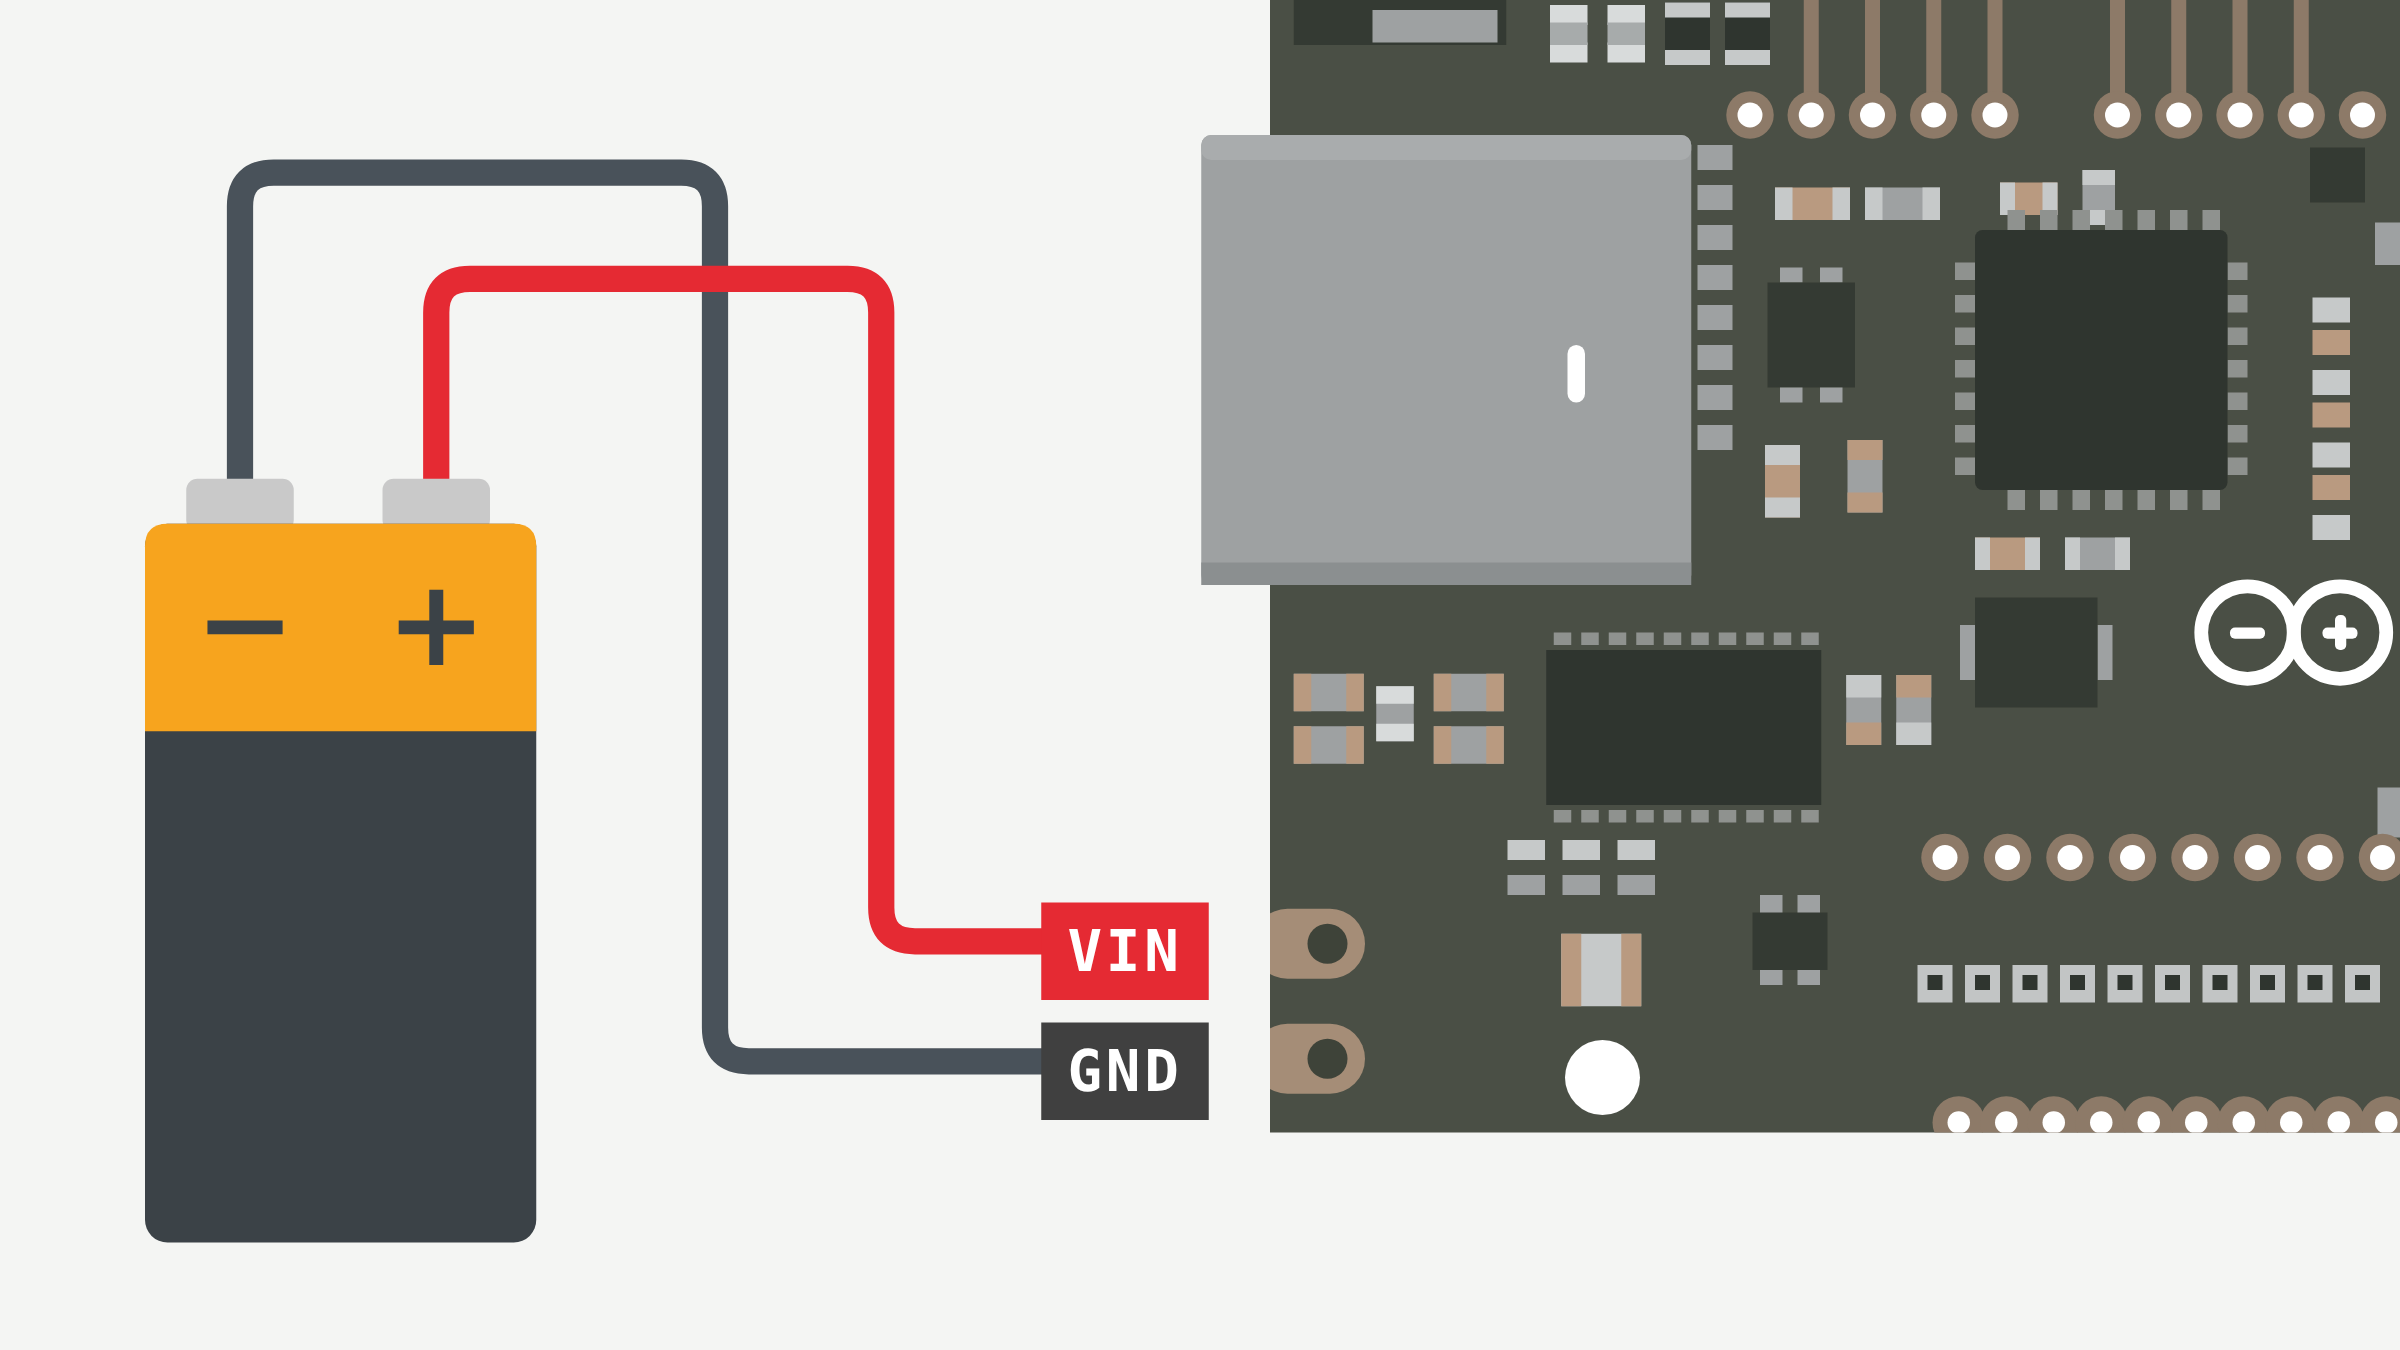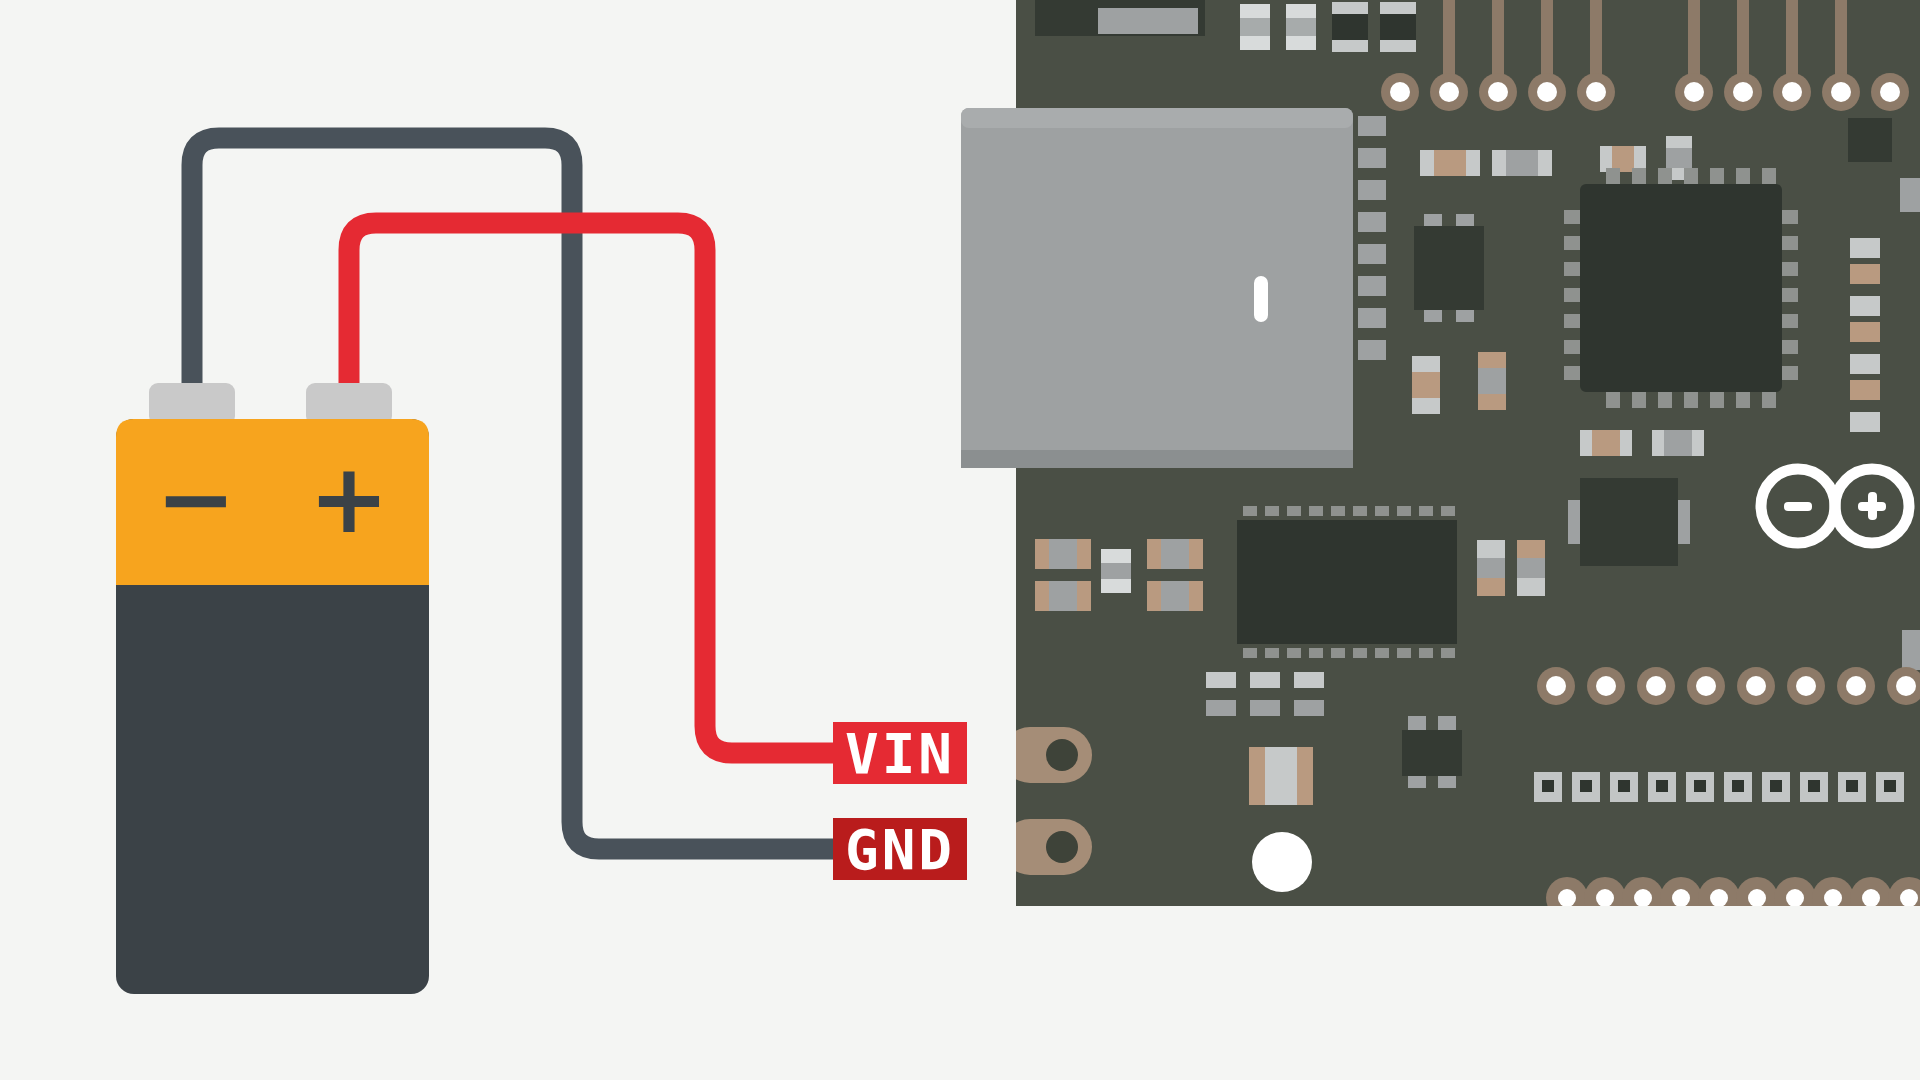--- a/index.html
+++ b/index.html
@@ -2,27 +2,27 @@
 <html><head>
 <meta charset="utf-8">
 <style>
   html,body{margin:0;padding:0;background:#f4f5f3;}
   .stage{
     position:relative;width:1920px;height:1080px;background:#f4f5f3;
     overflow:hidden;font-family:"Liberation Sans",sans-serif;
   }
   .stage svg{position:absolute;left:0;top:0;}
   .pin-label{
-    position:absolute;width:134px;height:62px;display:flex;
+    position:absolute;width:134px;height:78px;display:flex;
     align-items:center;justify-content:center;
     font-family:"DejaVu Sans Mono",monospace;font-weight:bold;
-    font-size:56px;color:#ffffff;letter-spacing:3px;user-select:none;
+    font-size:46px;color:#ffffff;letter-spacing:3px;user-select:none;
   }
   .pin-label.vin{left:833px;top:722px;background:#e52a33;}
-  .pin-label.gnd{left:833px;top:818px;background:#b91c1c;}
+  .pin-label.gnd{left:833px;top:818px;background:#404040;}
   .sym{
     position:absolute;font-family:"DejaVu Sans",sans-serif;font-weight:bold;
     font-size:96px;color:#3b4247;transform:translate(-50%,-54%);
     line-height:1;user-select:none;
   }
   .sym.minus{left:196px;top:503px;}
   .sym.plus{left:349px;top:503px;}
 </style>
 </head>
 <body>

